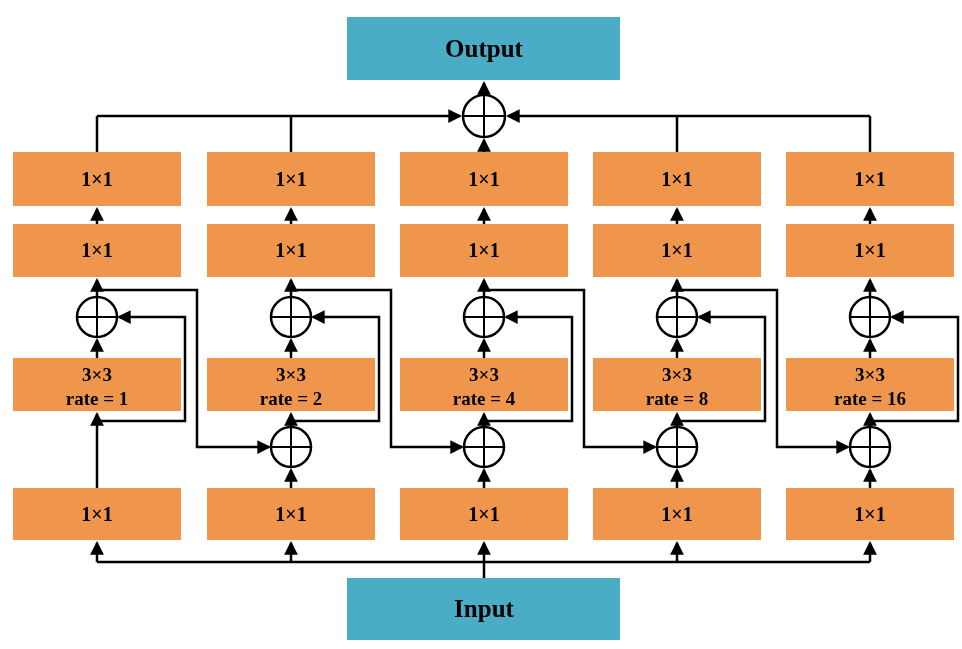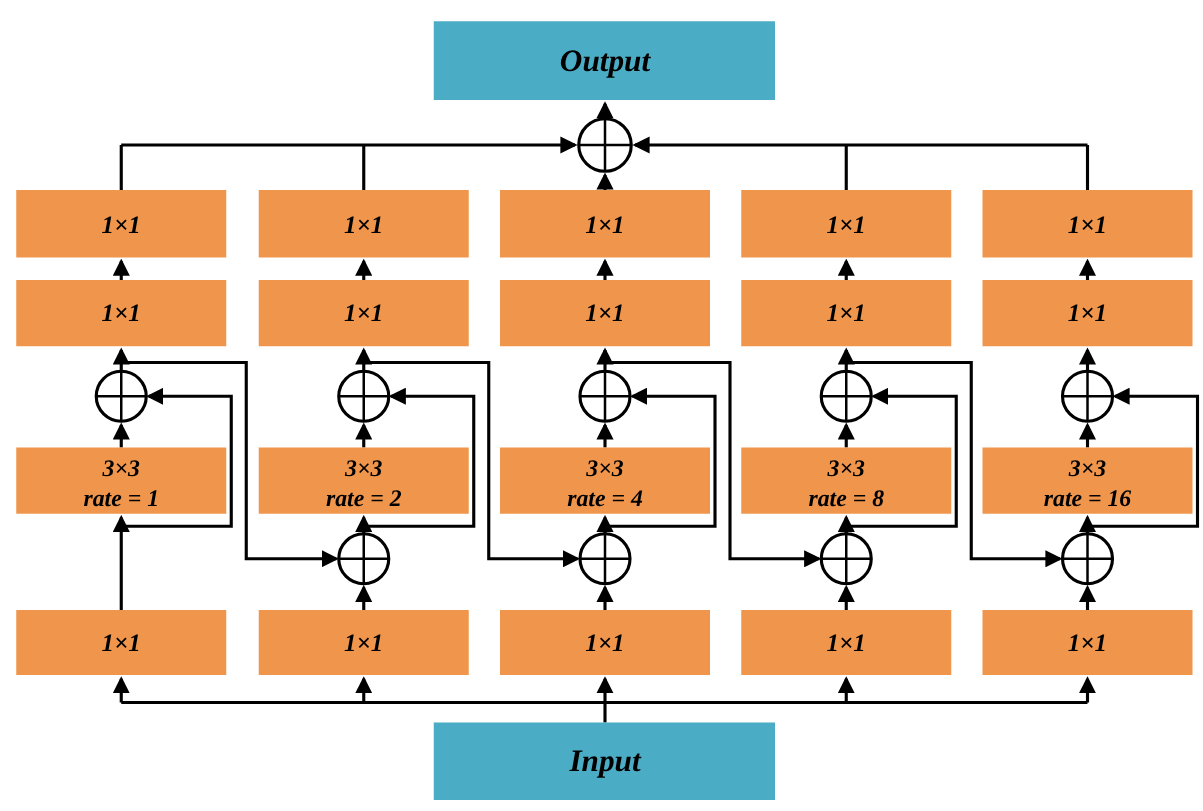--- a/index.html
+++ b/index.html
@@ -1,21 +1,20 @@
 <!DOCTYPE html>
 <html><head>
 <meta charset="utf-8">
 <style>
   html, body { margin: 0; padding: 0; background: #ffffff; }
   #stage {
     position: relative;
     width: 962px; height: 649px;
     background: #ffffff;
     font-family: "Liberation Serif", "DejaVu Serif", serif;
-    font-style: italic;
   }
   svg { display: block; }
   .flow { fill: none; stroke: #000000; stroke-width: 2.5px; }
   .chord { fill: none; stroke: #000000; stroke-width: 2px; }
   .sum-circle { fill: #ffffff; stroke: #000000; stroke-width: 2.5px; }
   .proc-rect { fill: #F0964C; }  
   .io-rect   { fill: #4BACC6; }  
   text {
     fill: #000000;
     font-family: "Liberation Serif", "DejaVu Serif", serif;

